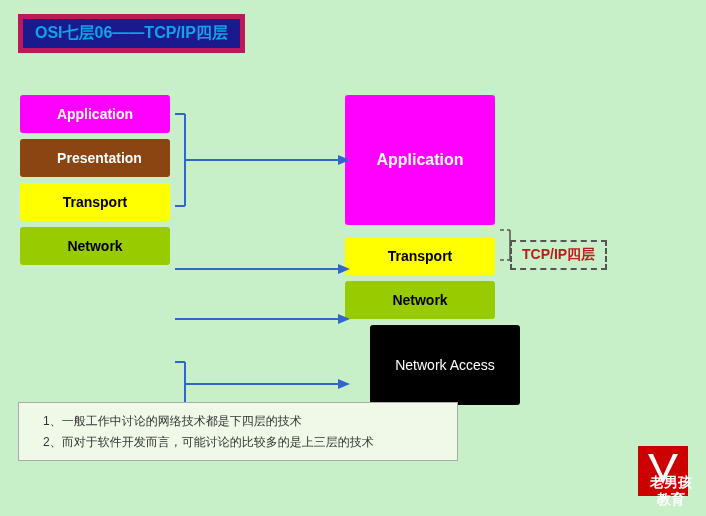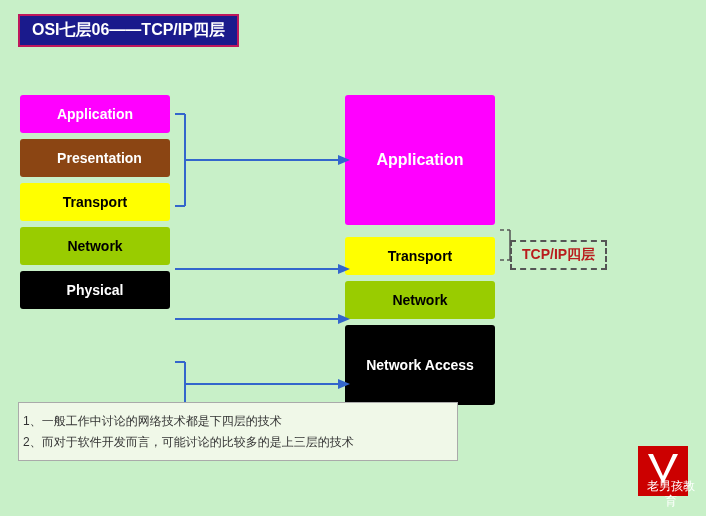--- a/index.html
+++ b/index.html
@@ -11,25 +11,25 @@
       position: relative;
       overflow: hidden;
     }
 
     
     .title-bar {
       position: absolute;
       top: 14px;
       left: 18px;
       background: #1a1a8c;
-      color: #ffffff;
+      color: #0ea5e9;
       font-size: 16px;
       font-weight: bold;
       padding: 4px 12px;
-      border: 2px solid #be185d;
+      border: 5px solid #be185d;
       white-space: nowrap;
     }
 
     
     .osi-column {
       position: absolute;
       top: 95px;
       left: 20px;
       width: 155px;
       display: flex;
@@ -112,23 +112,24 @@
 
     .tcpip-access {
       width: 150px;
       height: 80px;
       background: #000000;
       display: flex;
       align-items: center;
       justify-content: center;
       color: #fff;
       font-size: 14px;
-      font-weight: bold;
+      font-weight: normal;
       border-radius: 3px;
       text-align: center;
+      margin-left: 25px;
     }
 
     
     .tcpip-label {
       position: absolute;
       top: 240px;
       left: 510px;
       border: 2px dashed #555;
       padding: 4px 10px;
       background: #c8f0c8;
@@ -149,21 +150,21 @@
     }
 
     
     .note-box {
       position: absolute;
       bottom: 55px;
       left: 18px;
       width: 440px;
       background: #f0f8e8;
       border: 1px solid #aaa;
-      padding: 8px 4px;
+      padding: 8px 24px;
       font-size: 12px;
       color: #333;
       line-height: 1.7;
     }
 
     
     .logo {
       position: absolute;
       bottom: 20px;
       right: 18px;
@@ -172,39 +173,38 @@
       background: #cc0000;
       display: flex;
       align-items: center;
       justify-content: center;
     }
 
     .logo-text {
       position: absolute;
       bottom: 8px;
       right: 10px;
-      font-size: 12px;
-      color: #fff;
-      font-weight: normal;
+      font-size: 14px;
+      color: #fff;
+      font-weight: bold;
       text-align: center;
       width: 50px;
       line-height: 1.2;
     }
   </style>
 </head>
 <body>
 
 <div class="title-bar">OSI七层06——TCP/IP四层</div>
 
 <div class="osi-column">
   <div class="osi-layer layer-application">Application</div>
   <div class="osi-layer layer-presentation">Presentation</div>
   <div class="osi-layer layer-transport">Transport</div>
   <div class="osi-layer layer-network">Network</div>
-  <div class="osi-layer layer-physical">Physical</div>
 </div>
 
 <div class="tcpip-column">
   <div class="tcpip-app">Application</div>
   <div class="tcpip-transport">Transport</div>
   <div class="tcpip-network">Network</div>
   <div class="tcpip-access">Network Access</div>
 </div>
 
 <div class="tcpip-label">TCP/IP四层</div>

